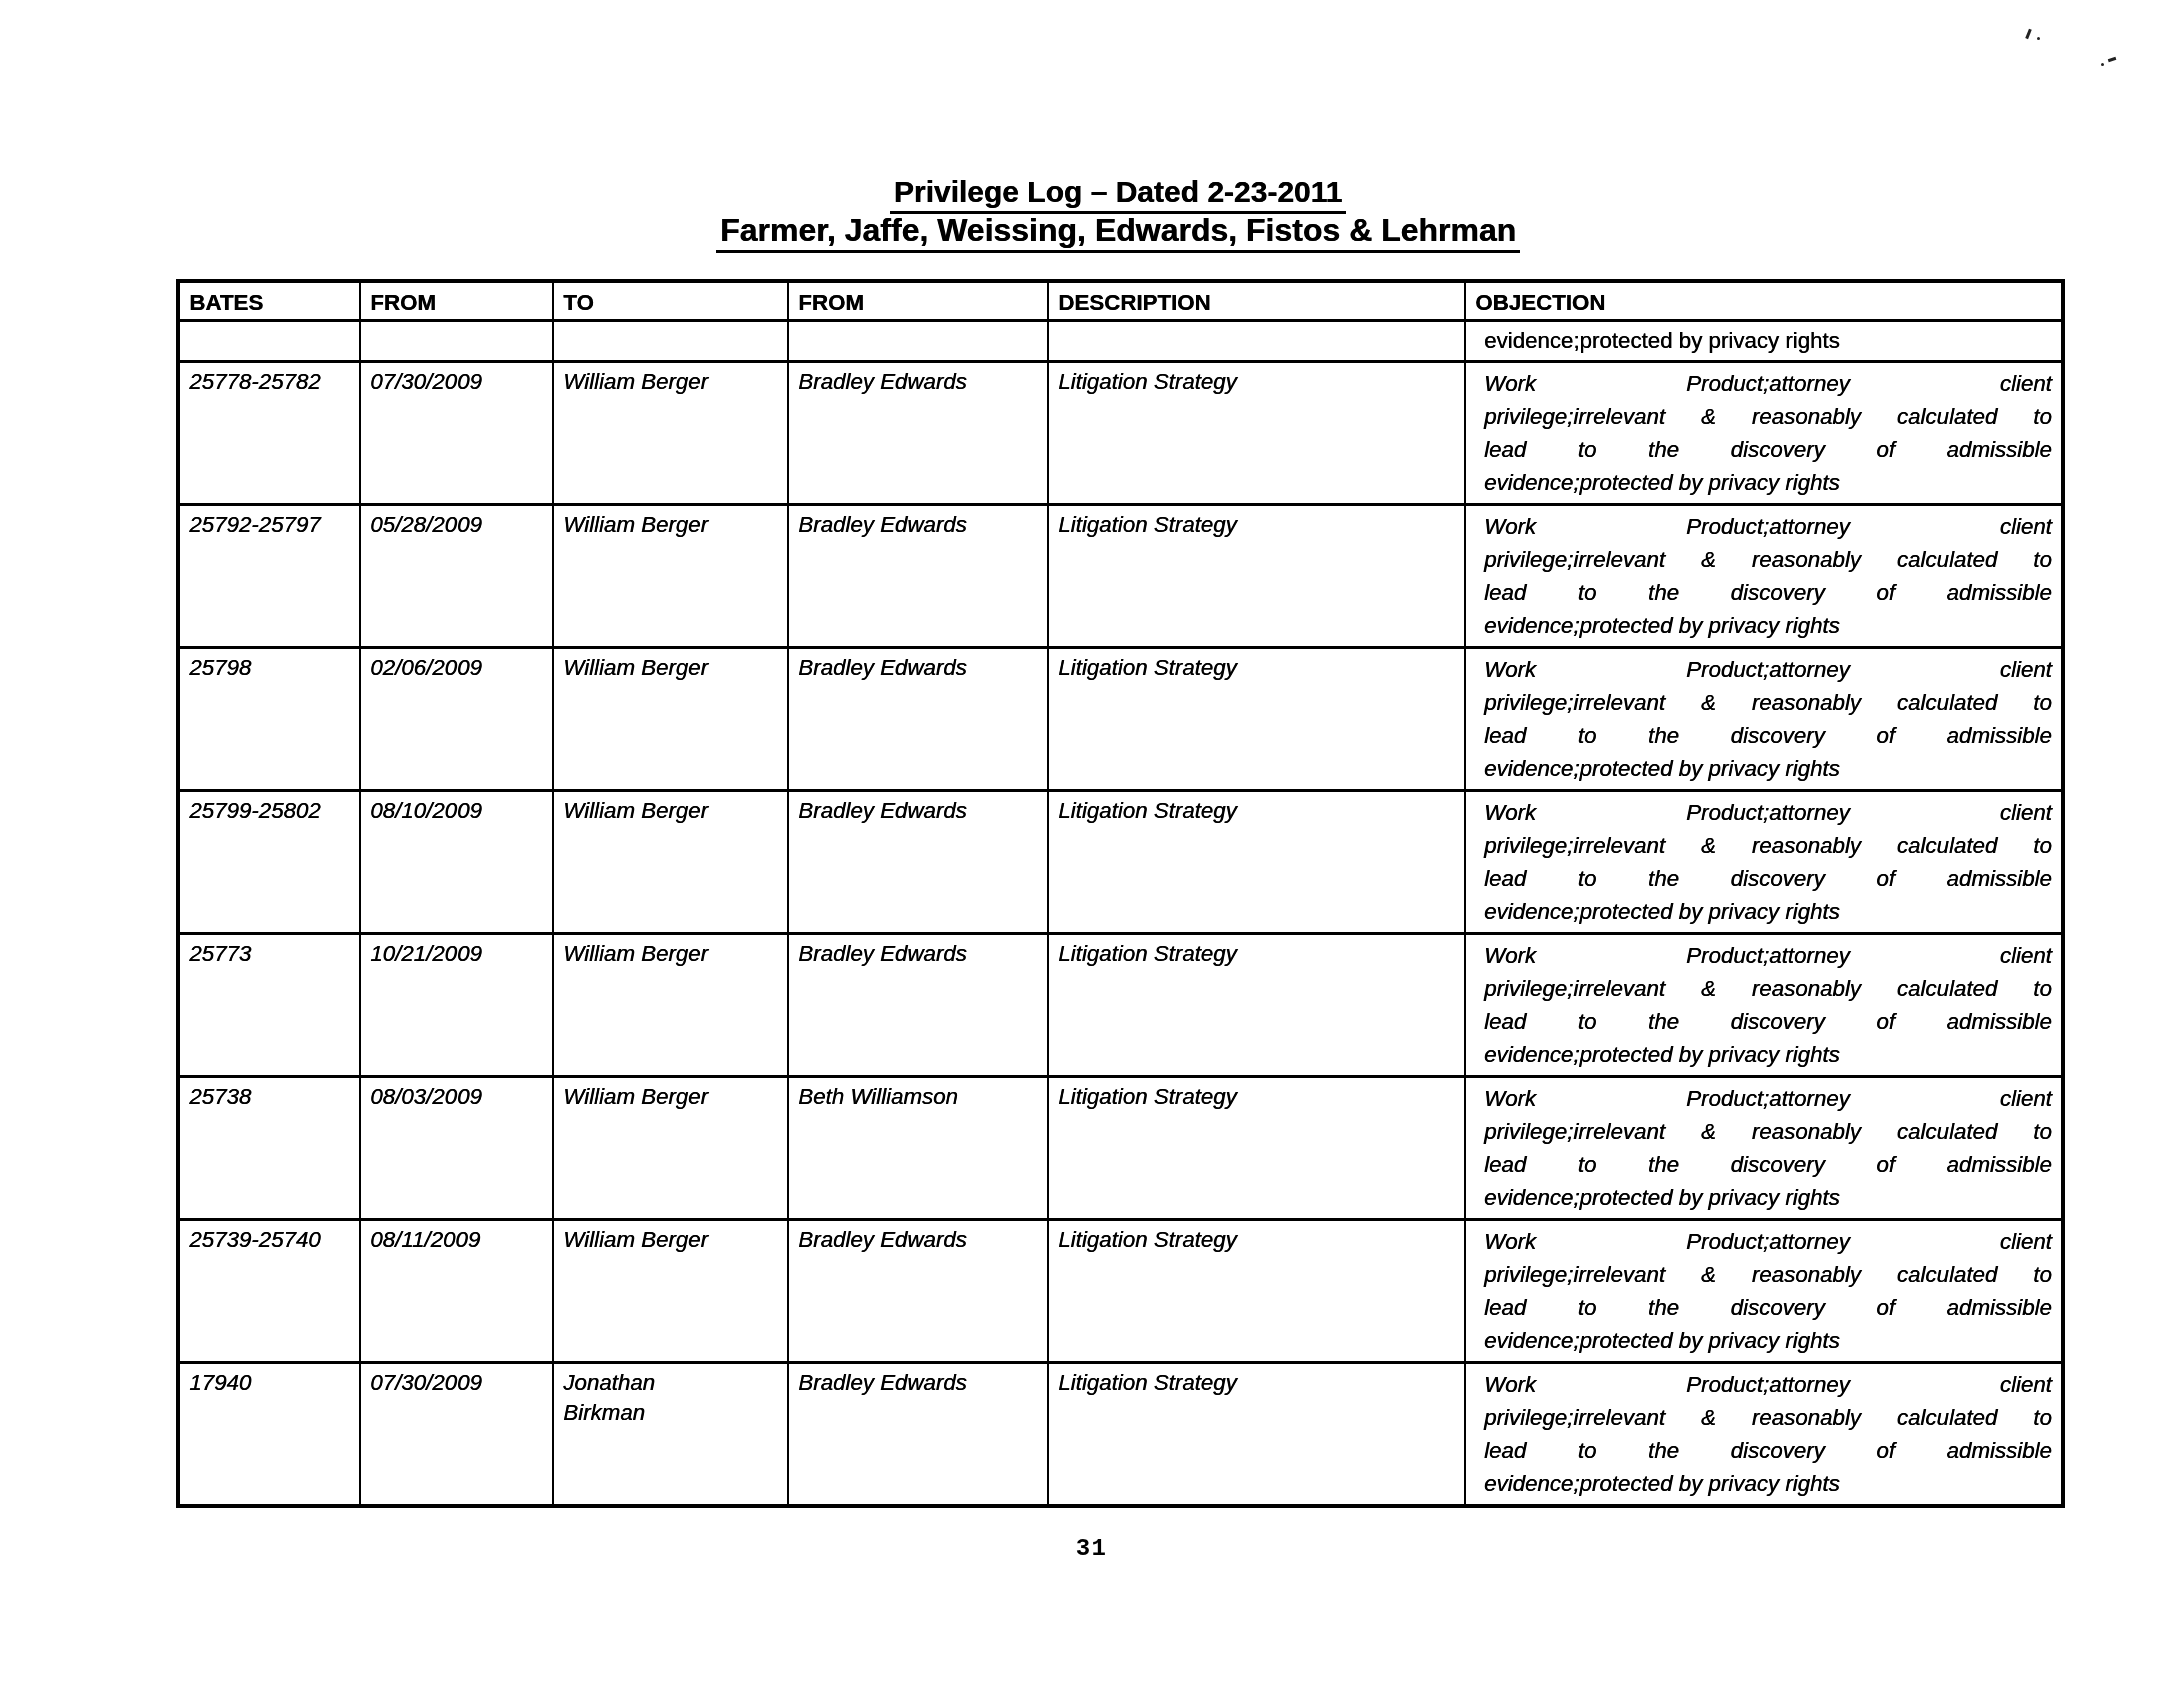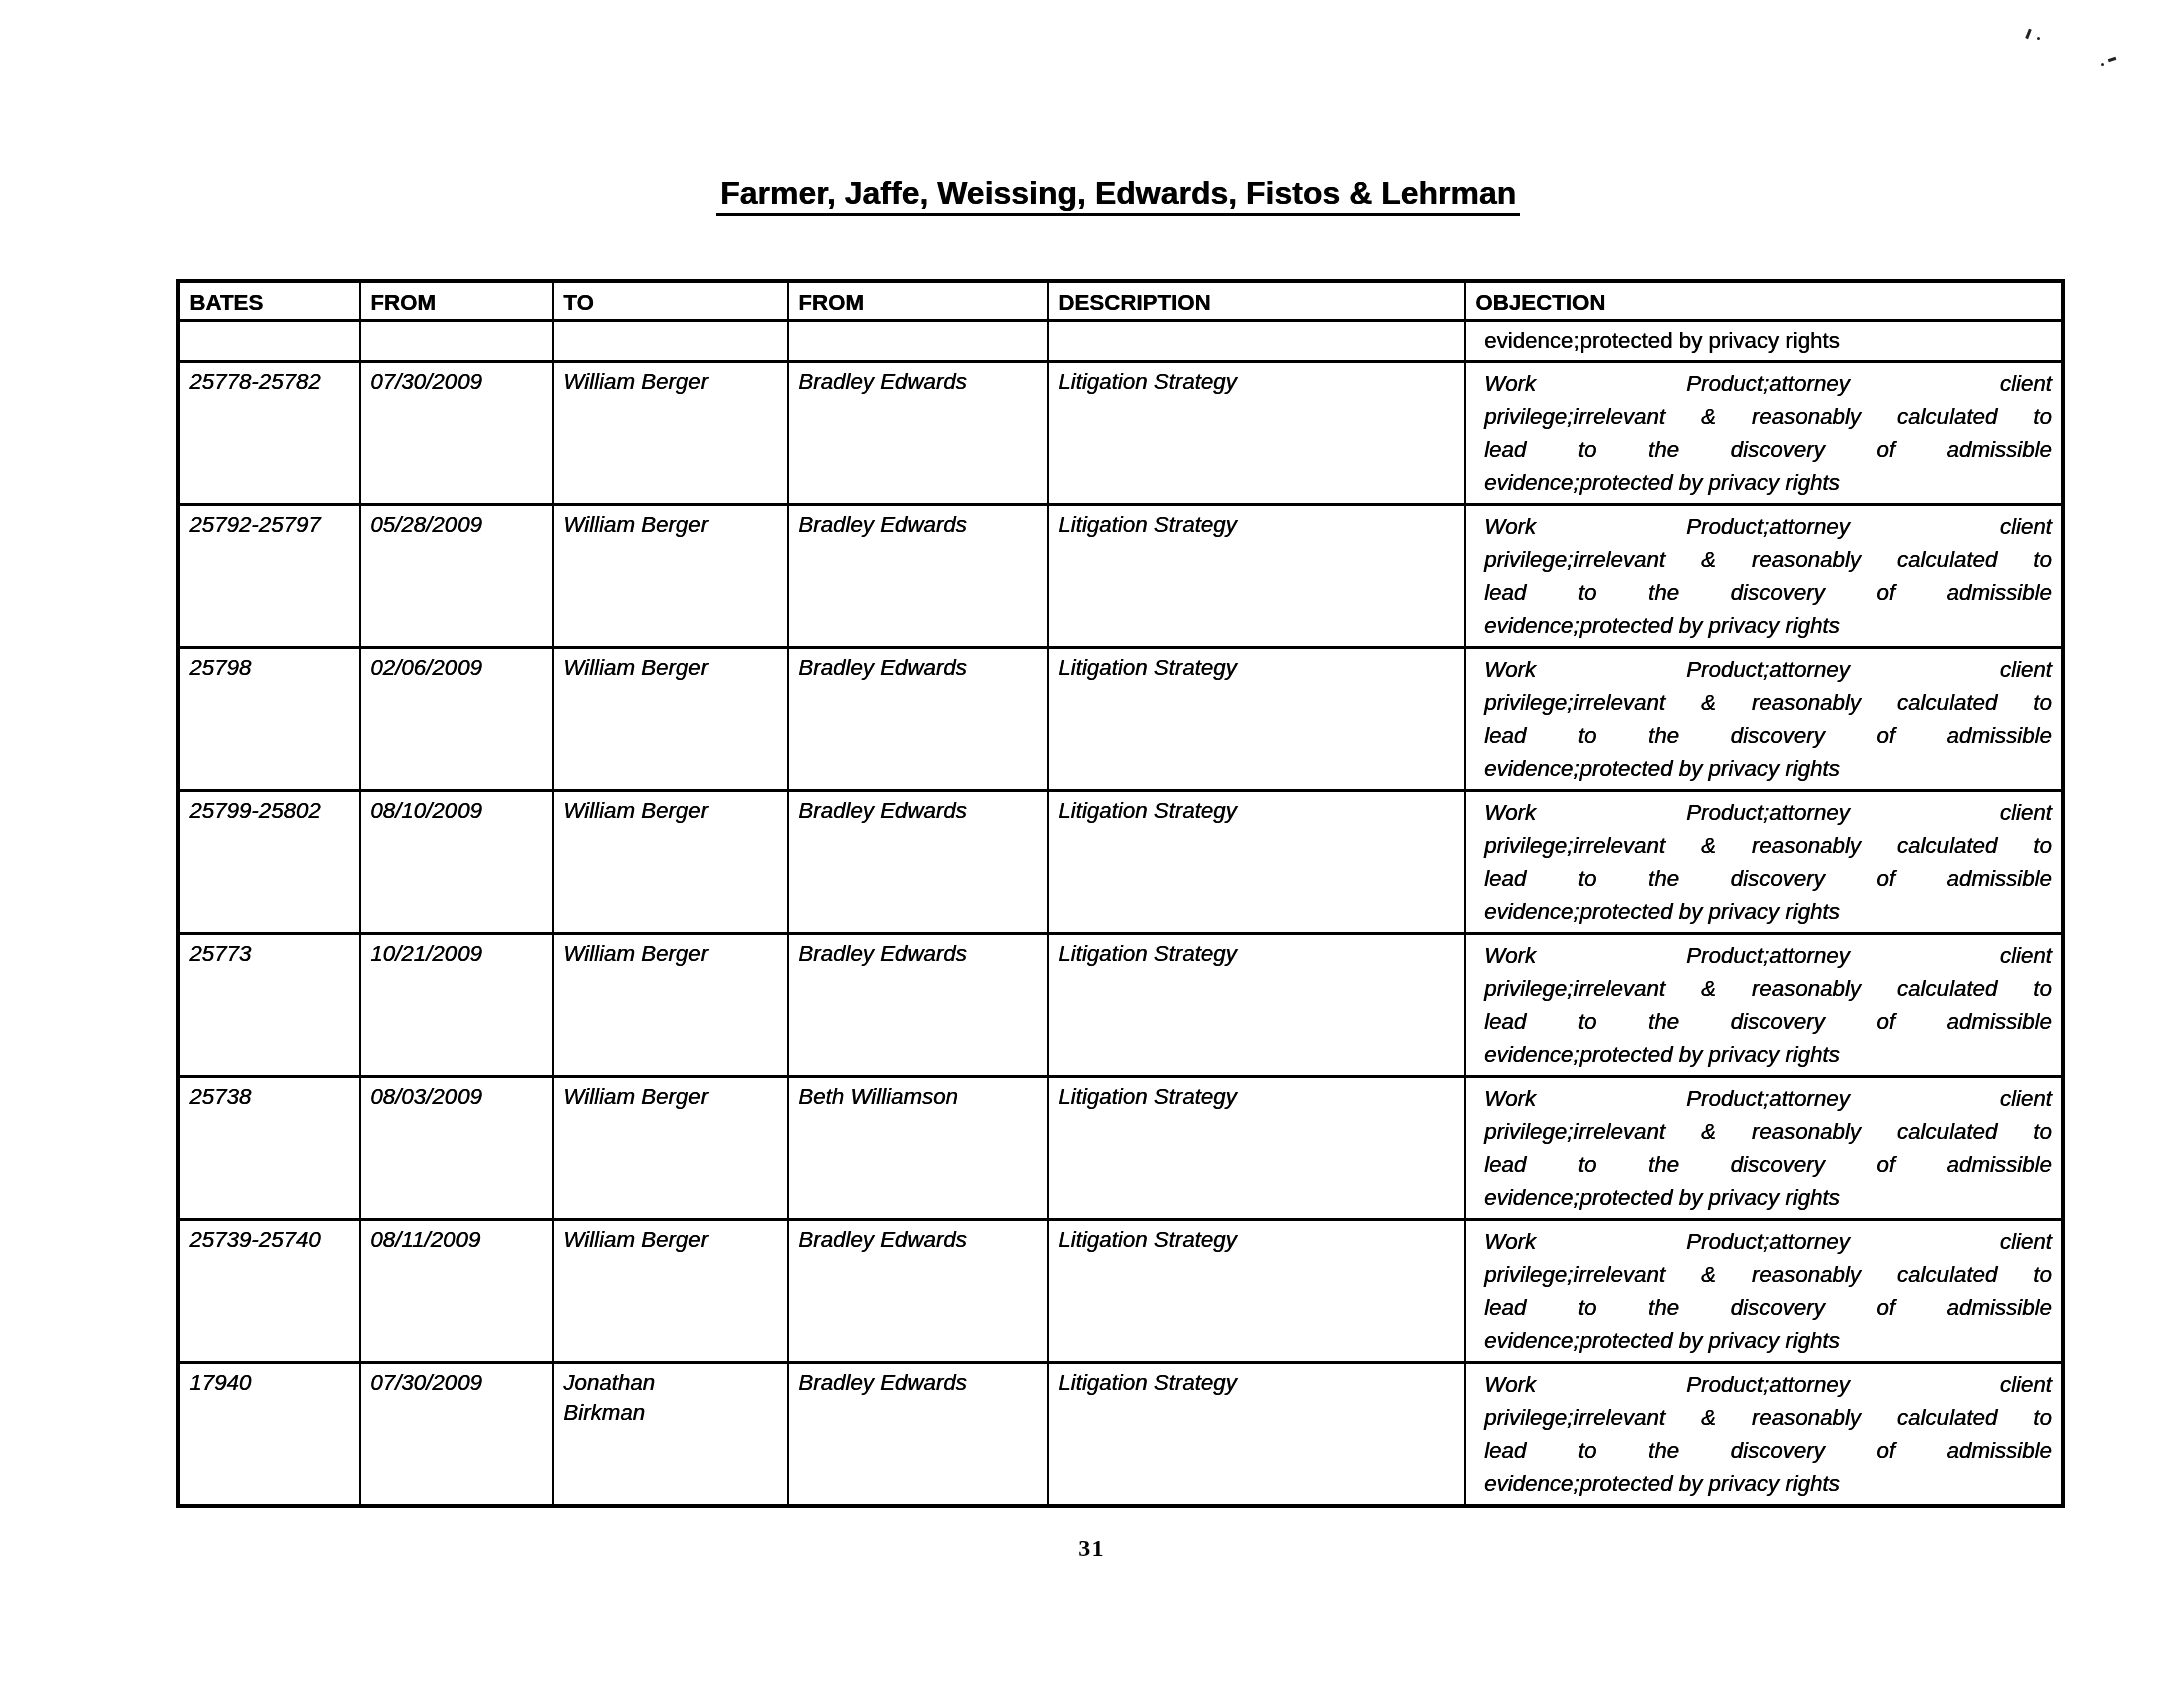--- a/index.html
+++ b/index.html
@@ -64,36 +64,39 @@
     display: block;
     text-align: justify;
     text-align-last: justify;
     line-height: 33px;
   }
   .jline.last { text-align-last: left; }
 
   .page-number {
     position: absolute; top: 1535px; left: 0; width: 2183px;
     text-align: center;
-    font-family: Liberation Serif, serif;
+    font-family: Liberation Mono, monospace;
     font-size: 24px; font-weight: 700;
     letter-spacing: 1.3px;
   }
 </style>
 </head>
 <body>
 
 <div class="page">
 
   <div class="artifact a1"></div>
   <div class="artifact a2"></div>
   <div class="artifact a3"></div>
   <div class="artifact a4"></div>
 
   <div class="heading">
+    <div>
+      <span class="title-line">Privilege Log – Dated 2-23-2011</span>
+    </div>
     <div class="subtitle-wrap">
       <span class="title-line subtitle-line">Farmer, Jaffe, Weissing, Edwards, Fistos &amp; Lehrman</span>
     </div>
   </div>
 
   <table class="log">
     <colgroup>
       <col style="width:182px">
         <col style="width:193px">
         <col style="width:235px">

